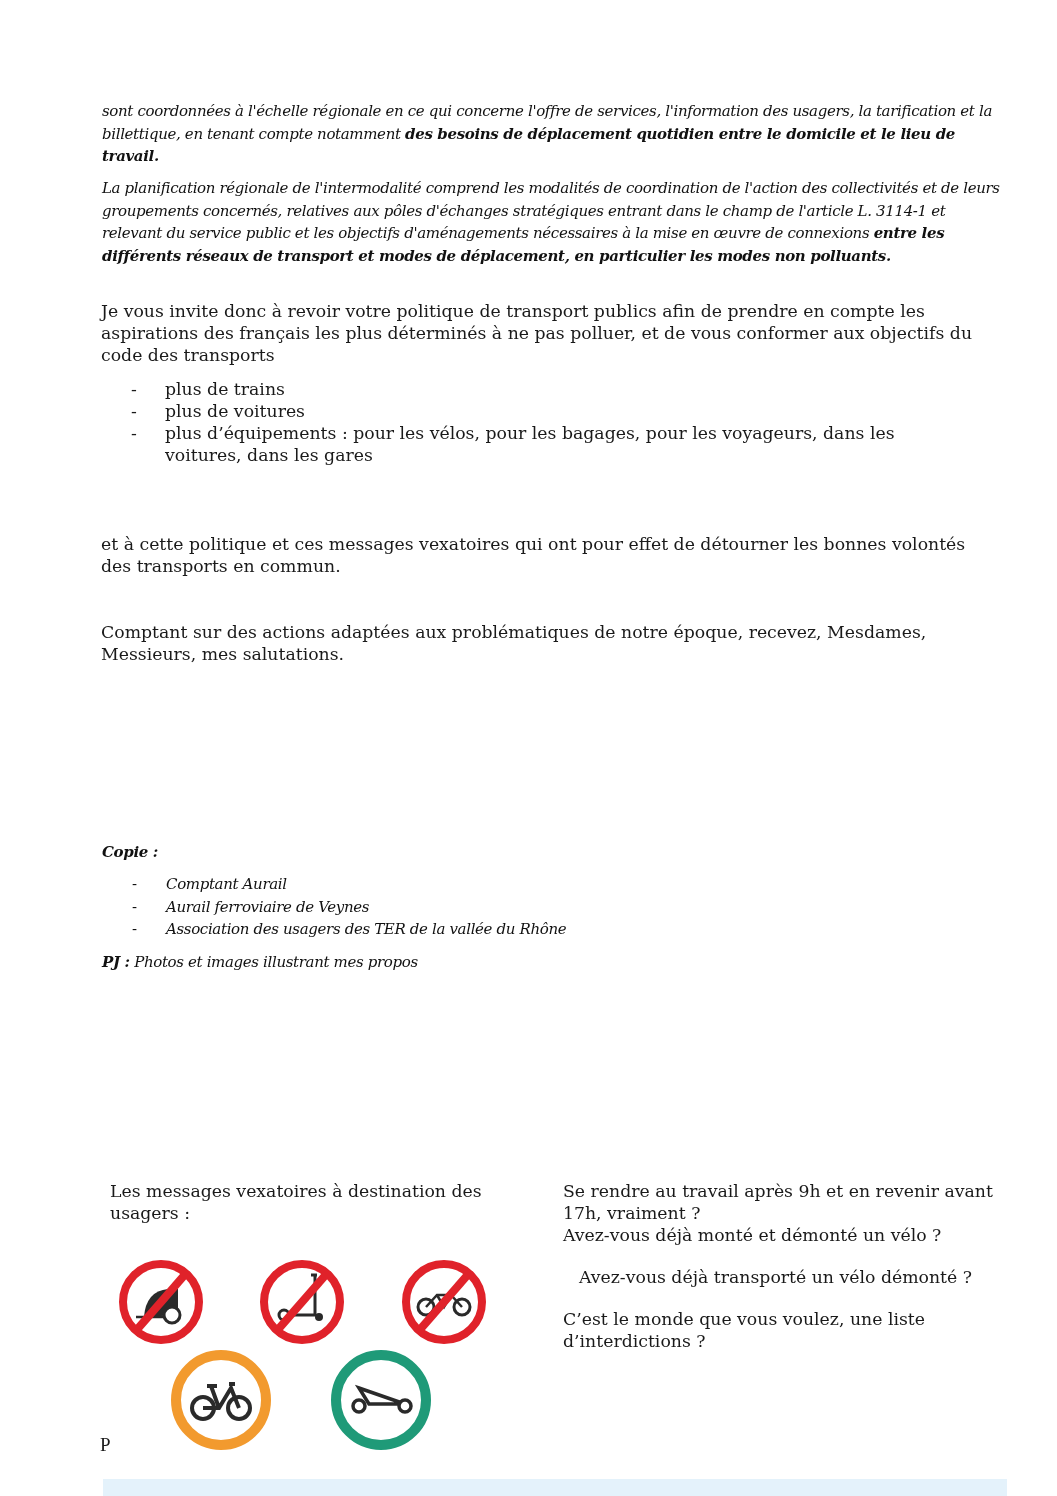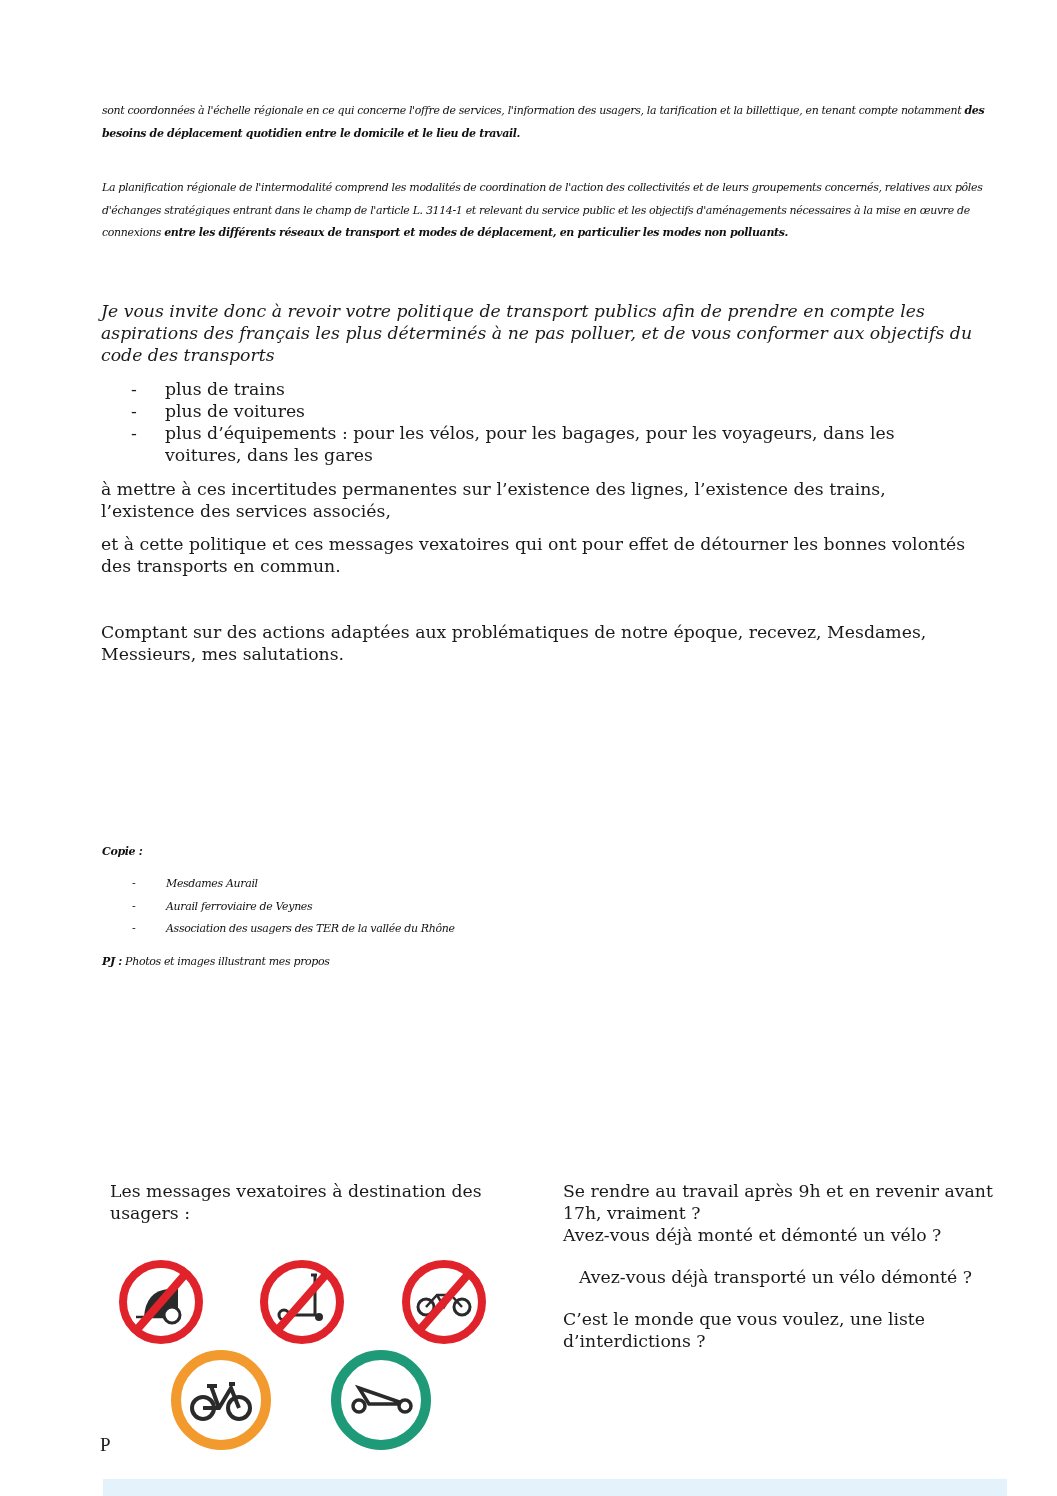--- a/index.html
+++ b/index.html
@@ -5,25 +5,25 @@
   html, body { margin: 0; padding: 0; background: #ffffff; }
   body {
     width: 1057px; height: 1496px; position: relative; overflow: hidden;
     font-family: "DejaVu Serif", "Liberation Serif", serif;
     color: #1a1a1a;
   }
   .page { position: absolute; left: 0; top: 0; width: 1057px; height: 1496px; }
   .abs { position: absolute; }
   .txt {
     font-family: "Liberation Serif", "DejaVu Serif", serif;
-    font-size: 19.5px; line-height: 22px; color: #1a1a1a; font-style: italic;
+    font-size: 19.5px; line-height: 22px; color: #1a1a1a;
   }
   .it {
     font-family: "DejaVu Serif", "Liberation Serif", serif;
-    font-style: italic; font-size: 11px; line-height: 22.5px;
+    font-style: italic; font-size: 15px; line-height: 22.5px;
     letter-spacing: -0.35px; color: #111;
   }
   .it b, .it strong { font-weight: bold; }
   .para { margin: 0; }
   .list { position: absolute; margin: 0; padding: 0; list-style: none; }
   .list li { position: relative; padding-left: 64px; }
   .list li .dash { position: absolute; left: 30px; top: 0; }
   .dv {
     font-family: "DejaVu Serif", serif; font-size: 17.3px; line-height: 22px; color: #1a1a1a;
   }
@@ -55,32 +55,31 @@
     <li>
       <span class="dash">-</span>
       <span>plus de voitures</span>
     </li>
     <li style="padding-right:40px;">
       <span class="dash">-</span>
       <span>plus d’équipements : pour les vélos, pour les bagages, pour les voyageurs, dans les voitures, dans les gares</span>
     </li>
   </ul>
 
-  <p class="abs para dv" style="left:101px; top:478px; width:880px;">à mettre à ces incertitudes permanentes sur l’existence des lignes, l’existence des trains, l’existence des services associés,</p>
 
   <p class="abs para dv" style="left:101px; top:533px; width:880px;">et à cette politique et ces messages vexatoires qui ont pour effet de détourner les bonnes volontés des transports en commun.</p>
 
   <p class="abs para dv" style="left:101px; top:621px; width:905px;">Comptant sur des actions adaptées aux problématiques de notre époque, recevez, Mesdames, Messieurs, mes salutations.</p>
 
   <p class="abs it para" style="left:102px; top:841px; font-weight:bold;">Copie :</p>
 
   <ul class="list it" style="left:102px; top:873px; width:700px;">
     <li>
       <span class="dash" style="font-style:normal;">-</span>
-      <span>Mesdames Aurail</span>
+      <span>Comptant Aurail</span>
     </li>
     <li>
       <span class="dash" style="font-style:normal;">-</span>
       <span>Aurail ferroviaire de Veynes</span>
     </li>
     <li>
       <span class="dash" style="font-style:normal;">-</span>
       <span>Association des usagers des TER de la vallée du Rhône</span>
     </li>
   </ul>

